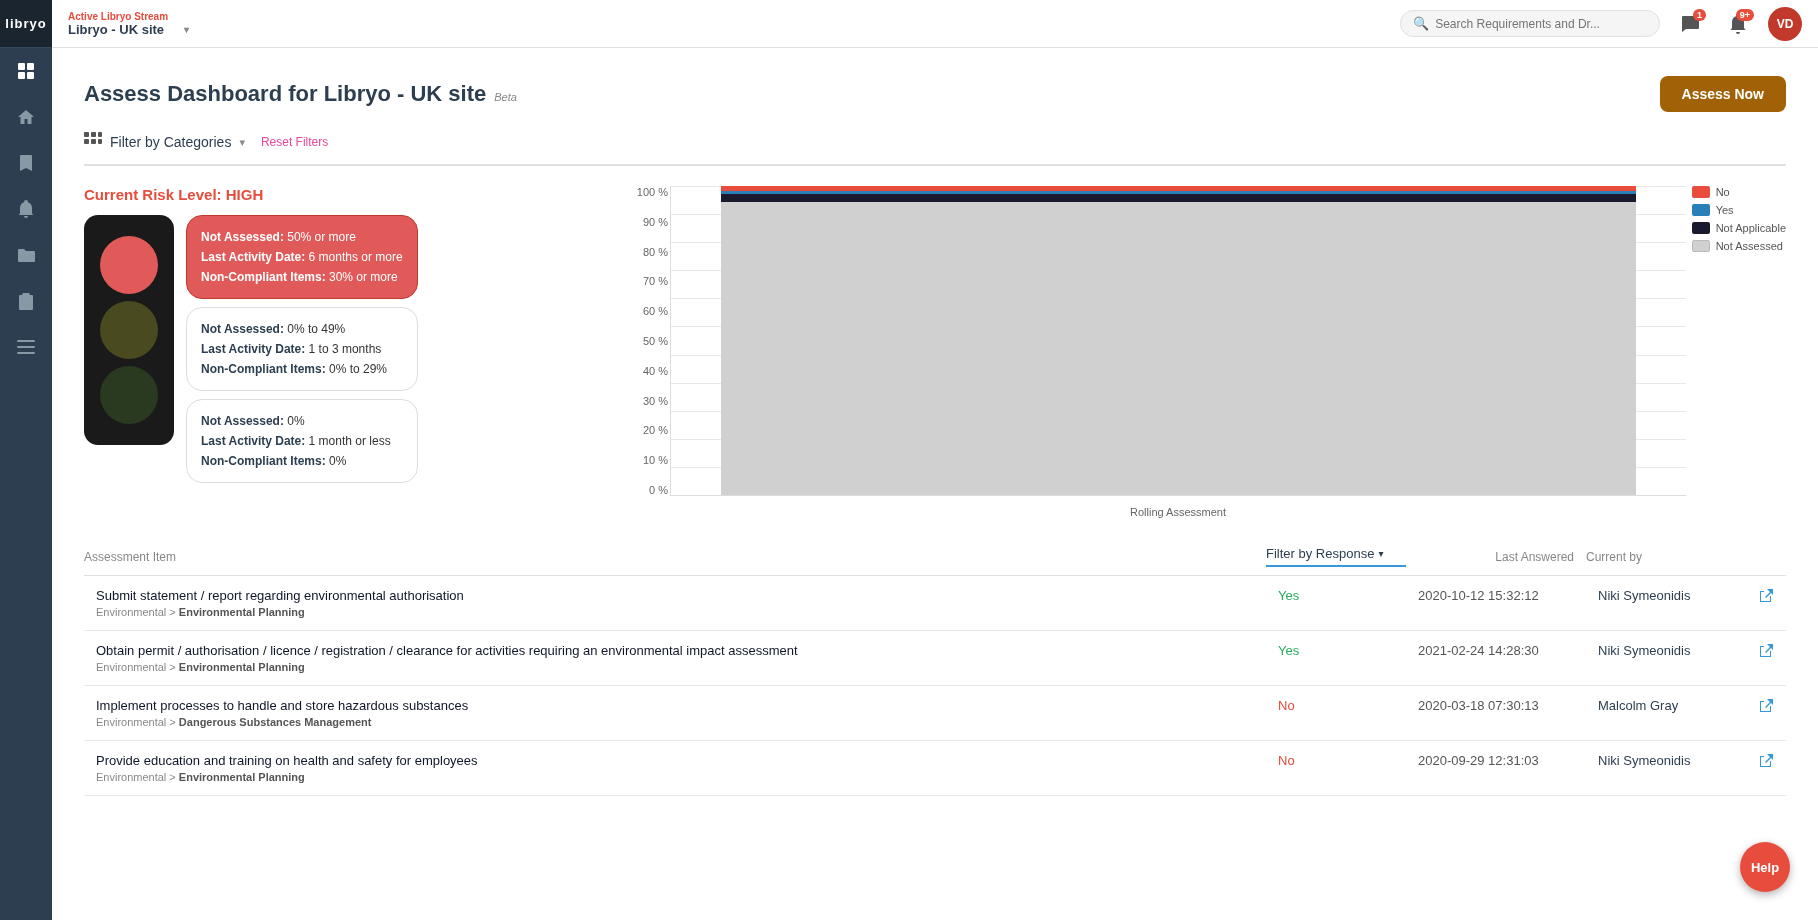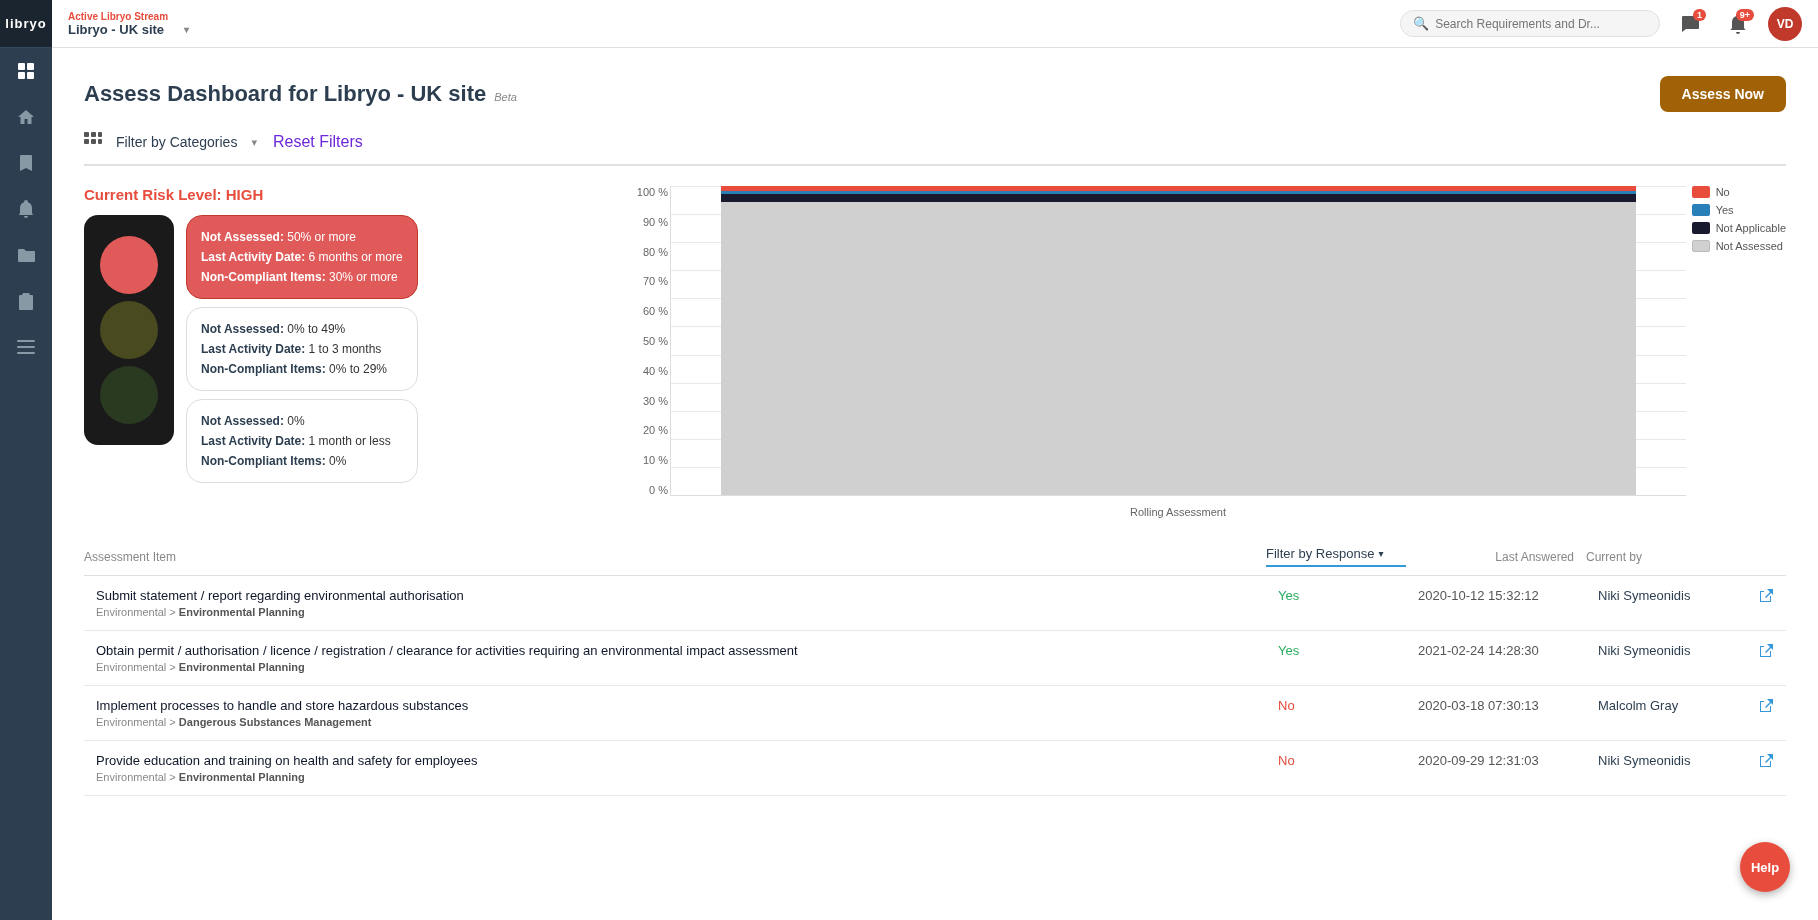--- a/index.html
+++ b/index.html
@@ -182,30 +182,30 @@
       display: flex;
       align-items: center;
       gap: 16px;
       margin-bottom: 20px;
       border-bottom: 2px solid #e0e0e0;
       padding-bottom: 12px;
     }
     .filter-categories {
       display: flex;
       align-items: center;
-      gap: 14px;
+      gap: 8px;
       font-size: 14px;
       color: #2c3e50;
       cursor: pointer;
     }
     .filter-icon { color: #555; font-size: 16px; }
     .filter-arrow { color: #888; font-size: 11px; }
     .reset-filters {
-      color: #6d28d9;
-      font-size: 16px;
+      color: #ec4899;
+      font-size: 12px;
       cursor: pointer;
       text-decoration: none;
     }
 
     
     .risk-chart-row {
       display: flex;
       gap: 24px;
       margin-bottom: 20px;
     }

